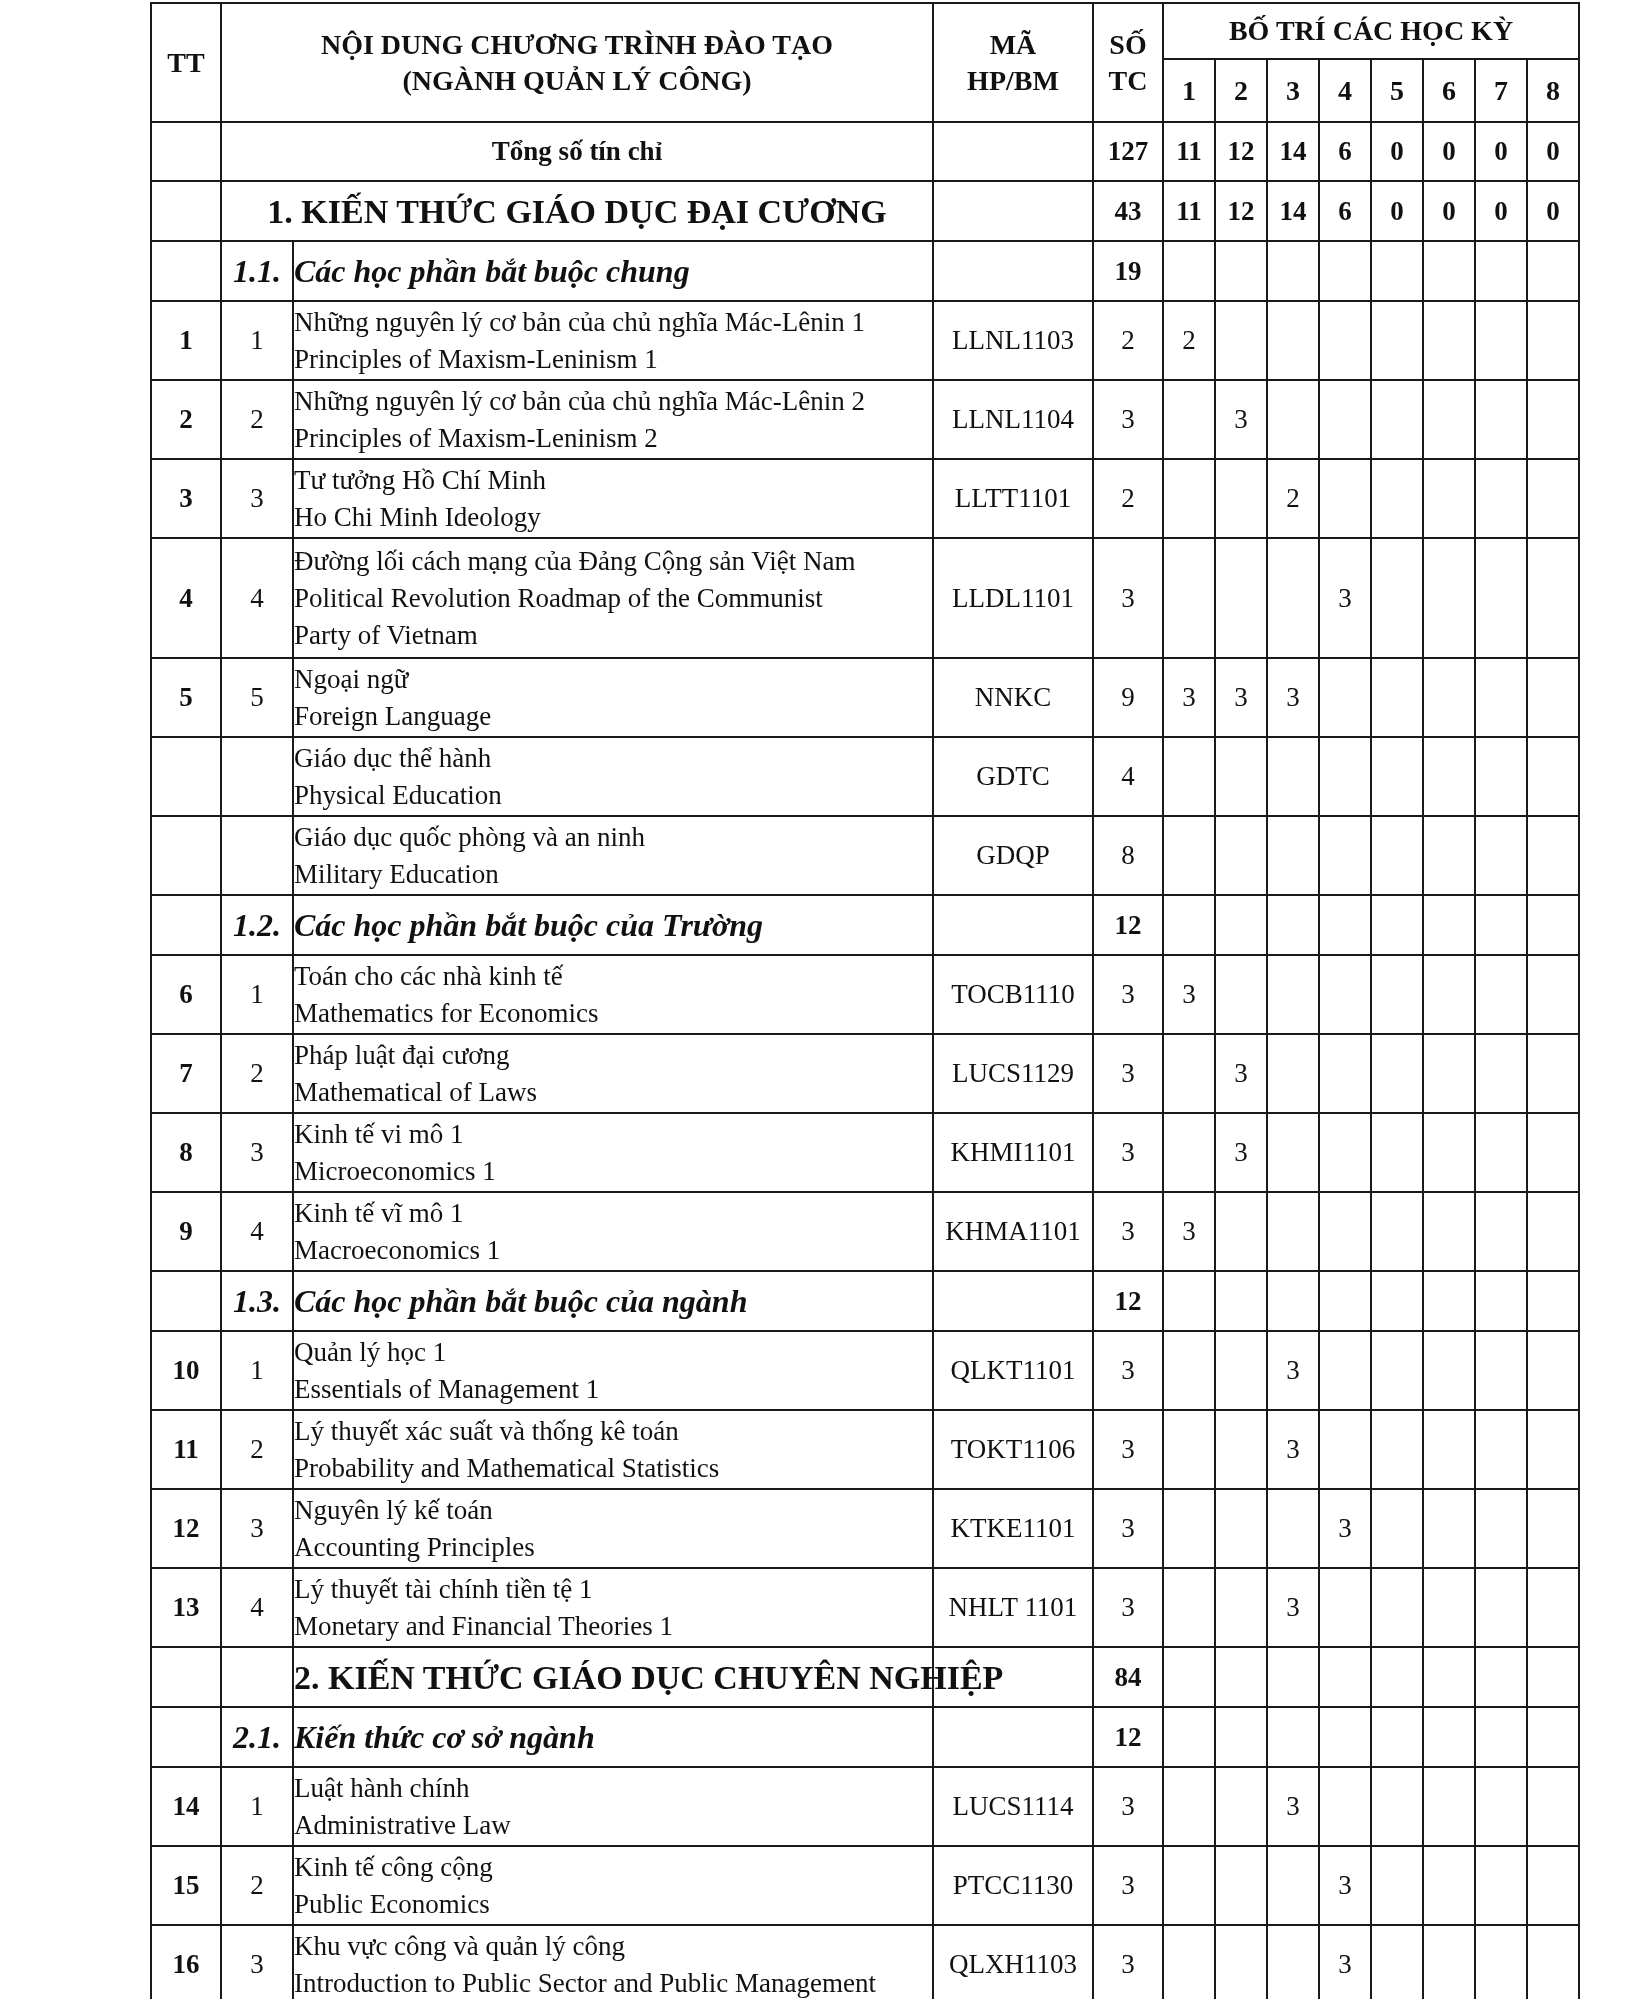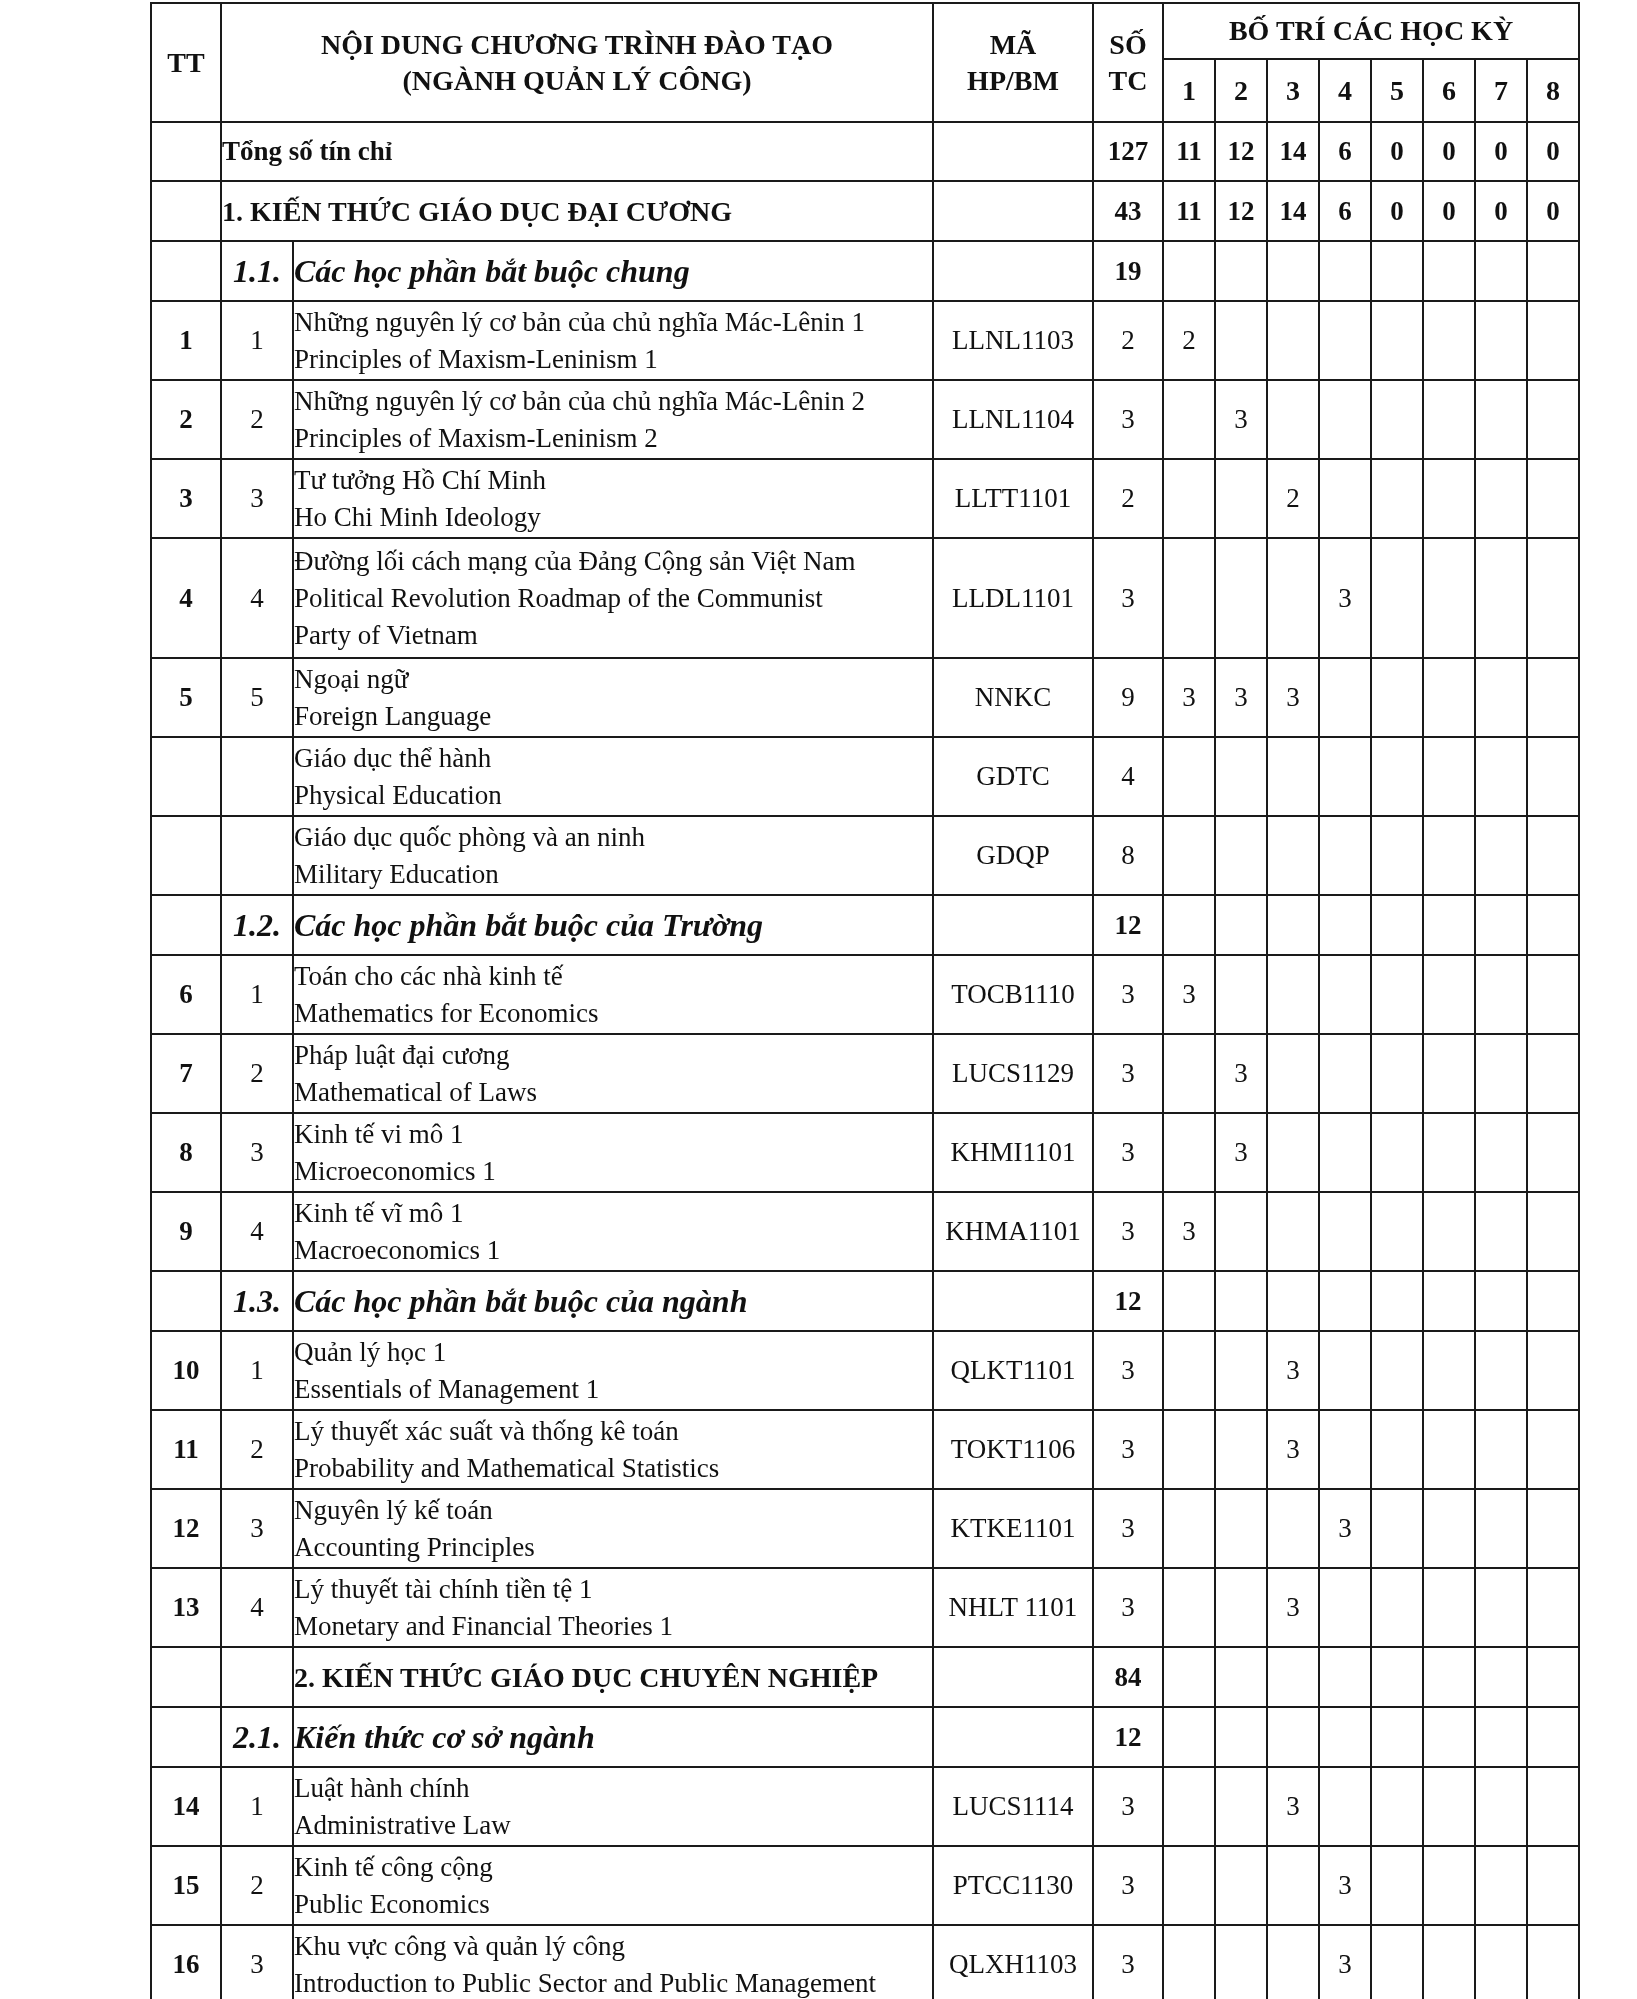--- a/index.html
+++ b/index.html
@@ -8,32 +8,32 @@
   table.curr { position: absolute; left: 150px; top: 2px; border-collapse: collapse;
                table-layout: fixed; width: 1430px; }
   table.curr td, table.curr th { border: 2px solid #1a1a1a; padding: 0; vertical-align: middle; }
   col.c-tt { width: 70px; }
   col.c-sub { width: 72px; }
   col.c-name { width: 640px; }
   col.c-code { width: 160px; }
   col.c-tc { width: 70px; }
   col.c-sem { width: 52px; }
   th { font-weight: bold; font-size: 28px; text-align: center; line-height: 36px; }
-  .center { }
+  .center { text-align: center; }
   .bold { font-weight: bold; }
   td { font-size: 27px; line-height: 37px; }
   td.name { padding-left: 4px; text-align: left; white-space: nowrap; margin-top: 36px; }
   td.num { text-align: center; }
   tr.h-head1 { height: 56px; }
   tr.h-head2 { height: 63px; }
   tr.h-sum { height: 59px; }
   tr.h-sec { height: 60px; }
   tr.h-row2 { height: 79px; }
   tr.h-row3 { height: 120px; }
-  .sec-title { font-weight: bold; font-size: 28px; }
+  .sec-title { font-weight: bold; font-size: 34px; }
   .sub-title { font-weight: bold; font-style: italic; font-size: 32px; }
 </style>
 </head>
 <body>
 
 <table class="curr">
   <colgroup>
     <col class="c-tt">
       <col class="c-sub">
       <col class="c-name">

